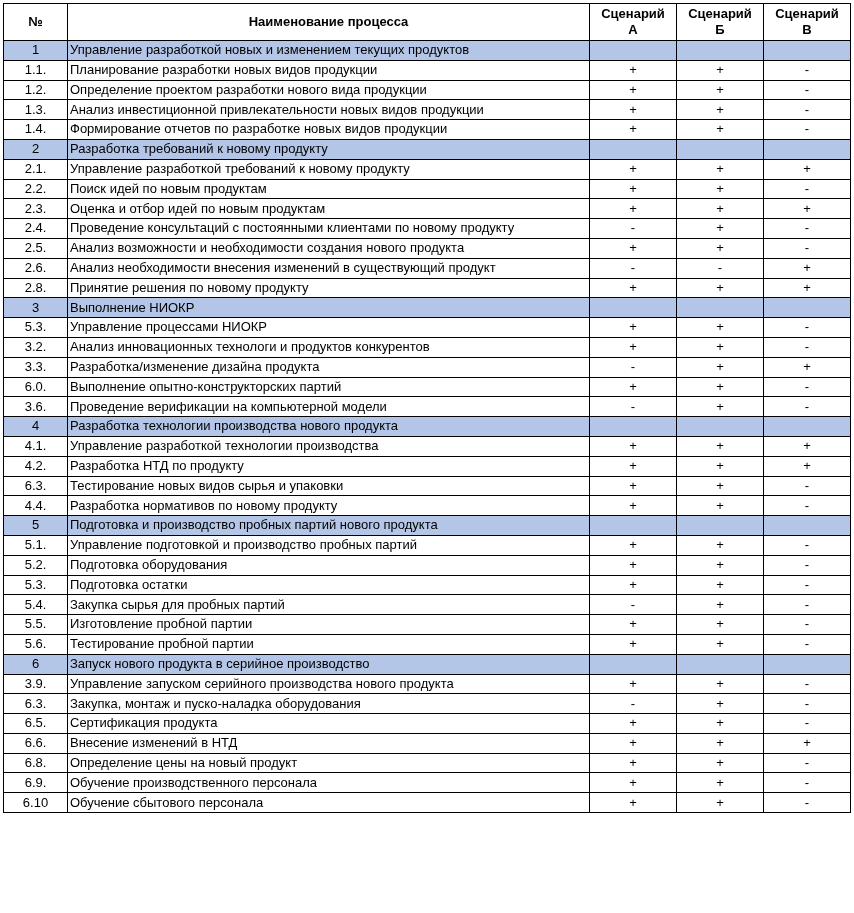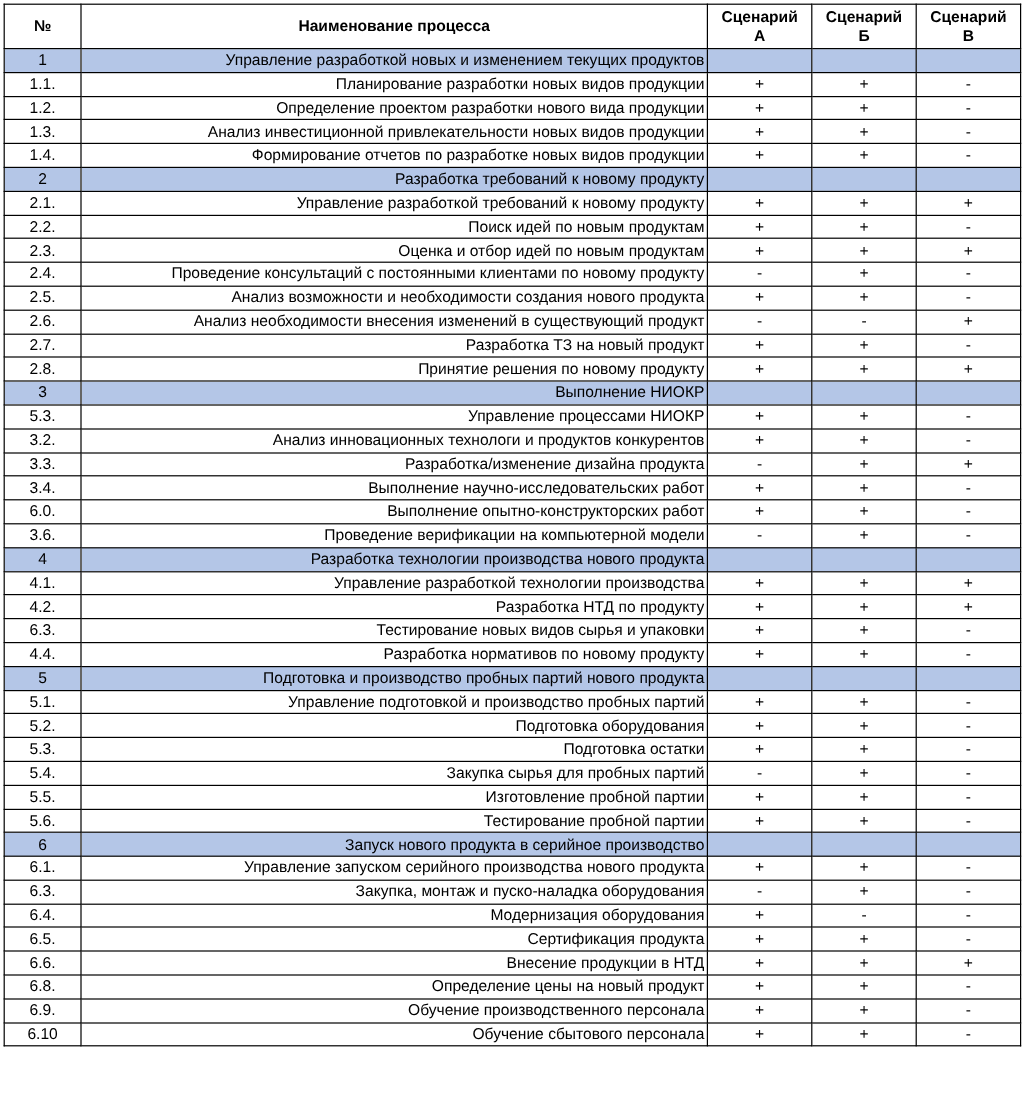--- a/index.html
+++ b/index.html
@@ -36,21 +36,21 @@
     padding: 1px 2px;
     background: #ffffff;
   }
   .doc-table thead th .two-line span { display: block; }
   .doc-table tbody td {
     height: 18.8px;
     padding: 0 2px;
     background: #ffffff;
   }
   td.num-cell { text-align: center; }
-  td.name-cell { text-align: right; padding-left: 6px; padding-right: 4px; margin-top: 39px; }
+  td.name-cell { text-align: left; padding-left: 6px; padding-right: 4px; margin-top: 39px; }
   td.mark-cell { text-align: center; }
   tr.section-row td {
     background: var(--section-bg, #B4C6E7);
   }
   tr.section-row td.name-cell { font-weight: normal; }
 </style>
 </head>
 <body>
 
 <table class="doc-table">
@@ -164,27 +164,20 @@
         <td class="mark-cell">-</td>
       </tr>
       <tr>
         <td class="num-cell">2.6.</td>
         <td class="name-cell">Анализ необходимости внесения изменений в существующий продукт</td>
         <td class="mark-cell">-</td>
         <td class="mark-cell">-</td>
         <td class="mark-cell">+</td>
       </tr>
       <tr>
-        <td class="num-cell">2.7.</td>
-        <td class="name-cell">Разработка ТЗ на новый продукт</td>
-        <td class="mark-cell">+</td>
-        <td class="mark-cell">+</td>
-        <td class="mark-cell">-</td>
-      </tr>
-      <tr>
         <td class="num-cell">2.8.</td>
         <td class="name-cell">Принятие решения по новому продукту</td>
         <td class="mark-cell">+</td>
         <td class="mark-cell">+</td>
         <td class="mark-cell">+</td>
       </tr>
       <tr class="section-row">
         <td class="num-cell">3</td>
         <td class="name-cell">Выполнение НИОКР</td>
         <td class="mark-cell"></td>
@@ -206,29 +199,22 @@
         <td class="mark-cell">-</td>
       </tr>
       <tr>
         <td class="num-cell">3.3.</td>
         <td class="name-cell">Разработка/изменение дизайна продукта</td>
         <td class="mark-cell">-</td>
         <td class="mark-cell">+</td>
         <td class="mark-cell">+</td>
       </tr>
       <tr>
-        <td class="num-cell">3.4.</td>
-        <td class="name-cell">Выполнение научно-исследовательских работ</td>
-        <td class="mark-cell">+</td>
-        <td class="mark-cell">+</td>
-        <td class="mark-cell">-</td>
-      </tr>
-      <tr>
         <td class="num-cell">6.0.</td>
-        <td class="name-cell">Выполнение опытно-конструкторских работ</td>
+        <td class="name-cell">Выполнение опытно-конструкторских партий</td>
         <td class="mark-cell">+</td>
         <td class="mark-cell">+</td>
         <td class="mark-cell">-</td>
       </tr>
       <tr>
         <td class="num-cell">3.6.</td>
         <td class="name-cell">Проведение верификации на компьютерной модели</td>
         <td class="mark-cell">-</td>
         <td class="mark-cell">+</td>
         <td class="mark-cell">-</td>
@@ -318,50 +304,43 @@
         <td class="mark-cell">-</td>
       </tr>
       <tr class="section-row">
         <td class="num-cell">6</td>
         <td class="name-cell">Запуск нового продукта в серийное производство</td>
         <td class="mark-cell"></td>
         <td class="mark-cell"></td>
         <td class="mark-cell"></td>
       </tr>
       <tr>
-        <td class="num-cell">6.1.</td>
+        <td class="num-cell">3.9.</td>
         <td class="name-cell">Управление запуском серийного производства нового продукта</td>
         <td class="mark-cell">+</td>
         <td class="mark-cell">+</td>
         <td class="mark-cell">-</td>
       </tr>
       <tr>
         <td class="num-cell">6.3.</td>
         <td class="name-cell">Закупка, монтаж и пуско-наладка оборудования</td>
         <td class="mark-cell">-</td>
         <td class="mark-cell">+</td>
         <td class="mark-cell">-</td>
       </tr>
       <tr>
-        <td class="num-cell">6.4.</td>
-        <td class="name-cell">Модернизация оборудования</td>
-        <td class="mark-cell">+</td>
-        <td class="mark-cell">-</td>
-        <td class="mark-cell">-</td>
-      </tr>
-      <tr>
         <td class="num-cell">6.5.</td>
         <td class="name-cell">Сертификация продукта</td>
         <td class="mark-cell">+</td>
         <td class="mark-cell">+</td>
         <td class="mark-cell">-</td>
       </tr>
       <tr>
         <td class="num-cell">6.6.</td>
-        <td class="name-cell">Внесение продукции в НТД</td>
+        <td class="name-cell">Внесение изменений в НТД</td>
         <td class="mark-cell">+</td>
         <td class="mark-cell">+</td>
         <td class="mark-cell">+</td>
       </tr>
       <tr>
         <td class="num-cell">6.8.</td>
         <td class="name-cell">Определение цены на новый продукт</td>
         <td class="mark-cell">+</td>
         <td class="mark-cell">+</td>
         <td class="mark-cell">-</td>

